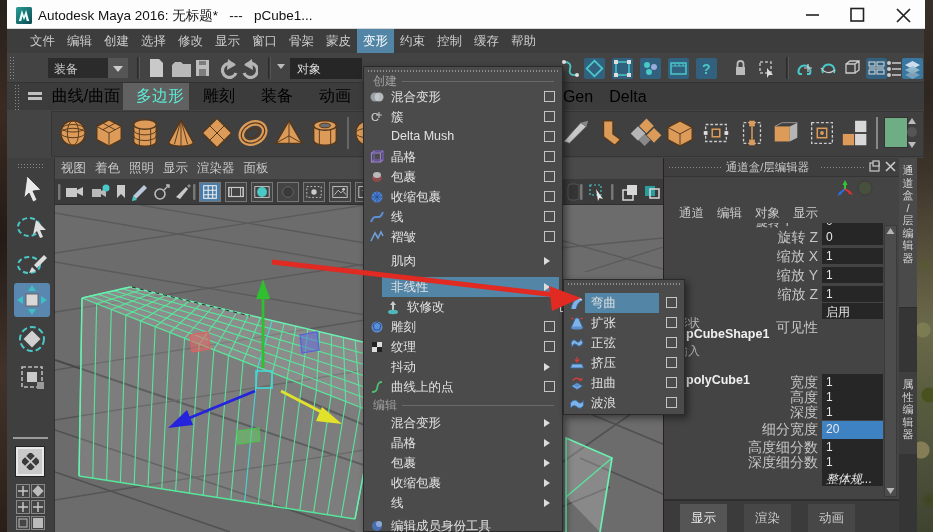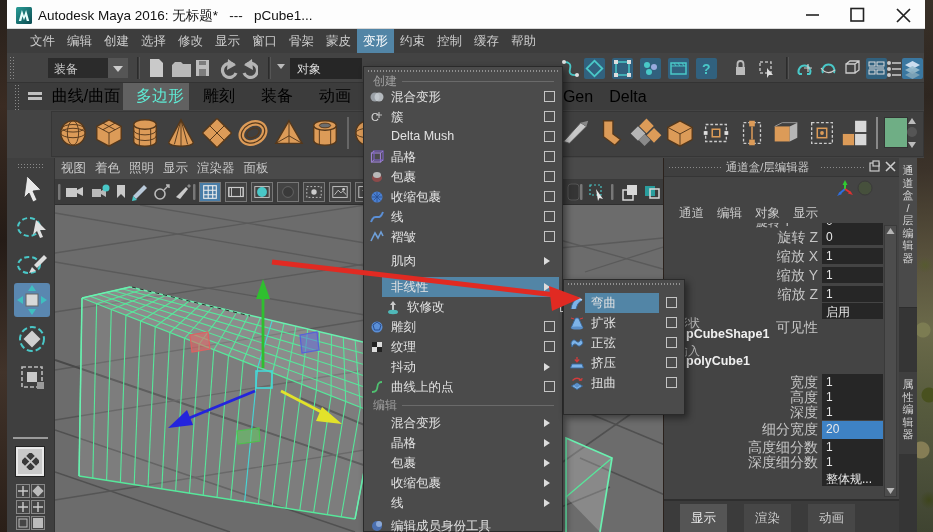--- a/index.html
+++ b/index.html
@@ -527,34 +527,34 @@
     <div class="cval" style="top: 248px; height: 16px;">1</div>
     <div class="clab" style="left: 672px; top: 267px;">缩放 Y</div>
     <div class="cval" style="top: 267px; height: 16px;">1</div>
     <div class="clab" style="left: 672px; top: 286px;">缩放 Z</div>
     <div class="cval" style="top: 286px; height: 16px;">1</div>
     <div class="clab" style="left: 672px; top: 303px; margin-top: 16px;">可见性</div>
     <div class="cval" style="top: 303px; height: 16px;">启用</div>
     <div class="cheader" style="top: 315px;">形状</div>
     <div class="cbold" style="top: 327px;">pCubeShape1</div>
     <div class="cheader" style="top: 343px;">输入</div>
-    <div class="cbold" style="top: 354px;">polyCube1</div>
+    <div class="cbold" style="top: 373px;">polyCube1</div>
     <div class="clab" style="left: 672px; top: 374px;">宽度</div>
     <div class="cval" style="top: 374px; height: 16px;">1</div>
     <div class="clab" style="left: 672px; top: 389px;">高度</div>
     <div class="cval" style="top: 389px; height: 16px;">1</div>
     <div class="clab" style="left: 672px; top: 404px;">深度</div>
     <div class="cval" style="top: 404px; height: 16px;">1</div>
     <div class="clab" style="left: 672px; top: 421px;">细分宽度</div>
     <div class="cval" style="top: 421px; height: 32px; background: rgb(62, 130, 196);">20</div>
     <div class="clab" style="left: 672px; top: 439px;">高度细分数</div>
     <div class="cval" style="top: 439px; height: 16px;">1</div>
     <div class="clab" style="left: 672px; top: 454px;">深度细分数</div>
     <div class="cval" style="top: 454px; height: 16px;">1</div>
-    <div class="cval" style="top: 470px; height: 16px;">整体规...</div>
+    <div class="cval" style="top: 470px; height: 16px; font-style: italic;">整体规...</div>
   </div>
 <div class="abs" id="sbar"></div>
 <div class="abs" style="left:885px;top:226px;width:11px;height:11px;">
     <svg width="11" height="11">
       <path d="M5.5 2 L9.5 8 H1.5 Z" fill="#b5b5b5"></path>
     </svg>
   </div>
 <div class="abs" style="left:885px;top:485px;width:11px;height:11px;">
     <svg width="11" height="11">
       <path d="M5.5 9 L9.5 3 H1.5 Z" fill="#b5b5b5"></path>
@@ -751,20 +751,27 @@
     </div>
     <div class="mi" style="top: 93px;">
       <span class="lbl">扭曲</span>
       <span class="chk"></span>
       <svg class="micon" viewBox="0 0 16 16">
         <path d="M2.5 11 L8 8 L13.5 11 L8 14.5 Z" fill="#7db3e8" stroke="#38689c" stroke-width="0.9"></path>
         <path d="M8 8 L5 10.8 L8 12.8 L11 10.5 Z" fill="#5b8fc8"></path>
         <path d="M3.5 5.5 q4.5 -4.5 9 0 M12.5 5.5 l0.5 -2.5 M12.5 5.5 l-2.6 -0.3" stroke="#d23c3c" stroke-width="1.2" fill="none"></path>
       </svg>
     </div>
+    <div class="mi" style="top: 113px;">
+      <span class="lbl">波浪</span>
+      <span class="chk"></span>
+      <svg class="micon" viewBox="0 0 16 16">
+        <path d="M1.5 8 q3.5 -5 7 -1.5 q3.5 3.5 6 -1 l0 5 q-3 4.5 -6.5 1.5 q-3.5 -3 -6.5 1 Z" fill="#7db3e8" stroke="#38689c" stroke-width="0.9"></path>
+      </svg>
+    </div>
   </div>
 
 <svg class="abs" style="left:0;top:0;z-index:50;pointer-events:none" width="933" height="532" viewBox="0 0 933 532">
  <line x1="272" y1="262" x2="556" y2="295" stroke="#e12a22" stroke-width="5"></line>
  <path d="M581 298 L549 286 L552 311 Z" fill="#e12a22"></path>
 </svg>
 
 <svg class="abs" style="left:58px;top:182px;" width="3" height="20" viewBox="0 0 3 20">
     <rect x="0" y="2" width="2.5" height="16" rx="1" fill="#777"></rect>
   </svg>

